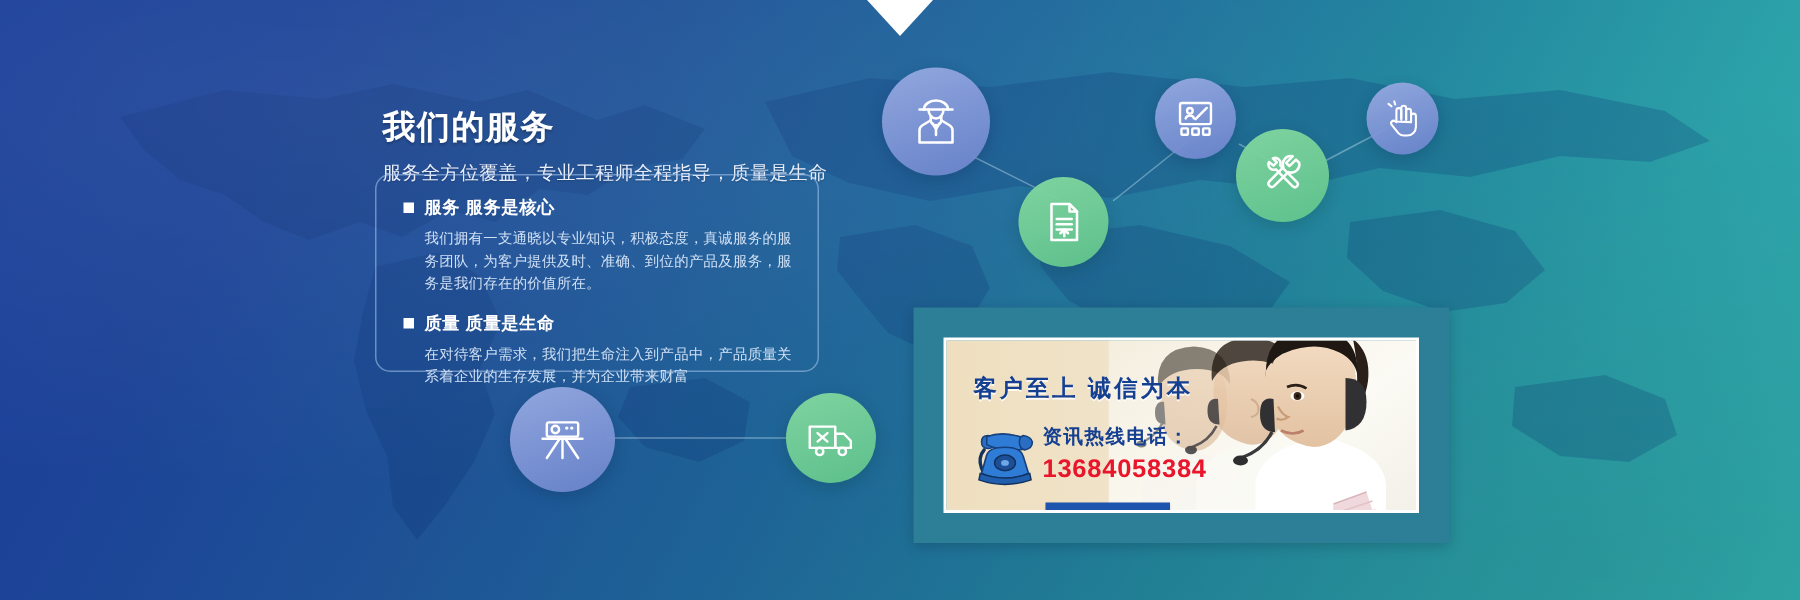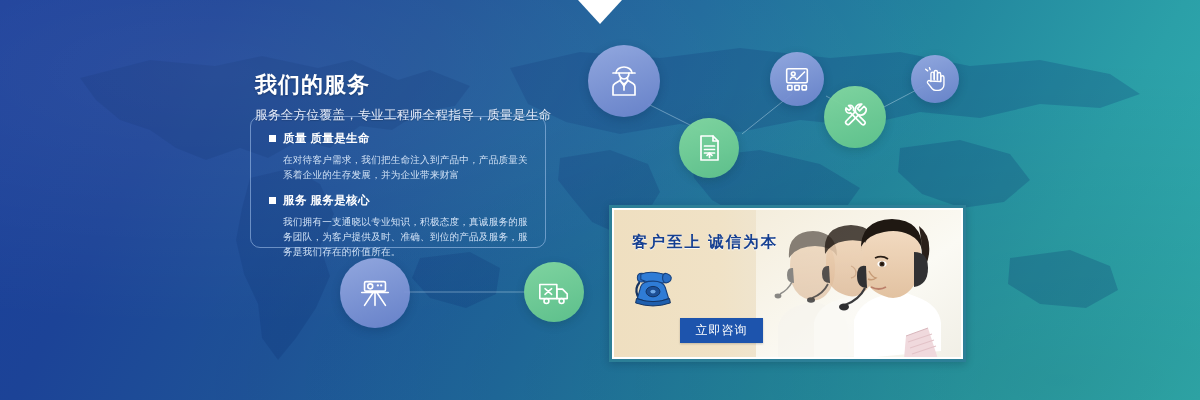--- a/index.html
+++ b/index.html
@@ -95,21 +95,21 @@
   .node svg .fillw{ fill:#ffffff; stroke:none; }
 
   
   #links{ position:absolute; left:0; top:0; width:1200px; height:400px; z-index:11; pointer-events:none; }
   #links line{ stroke:rgba(205,230,245,.42); stroke-width:1; }
 
   
   .banner{
     position:absolute; left:609px; top:205px; width:357px; height:157px;
     background:#2c7f97;
-    padding:3px;
+    padding:20px;
     z-index:16;
     box-shadow:0 2px 8px rgba(0,20,40,.22);
   }
   .banner .inner{
     width:100%; height:100%;
     border:2px solid #ffffff;
     background:linear-gradient(90deg,#efdfc0 0%,#f0e2c6 30%,#efe6d2 48%,#f6f2e8 62%,#fbfaf5 78%,#f7f6f0 100%);
     position:relative; overflow:hidden;
   }
   .bn-text{ position:absolute; left:18px; top:22px; z-index:4; }
@@ -161,30 +161,30 @@
 
   <div class="copy">
     <h1>我们的服务</h1>
     <div class="sub">服务全方位覆盖，专业工程师全程指导，质量是生命</div>
   </div>
 
   <div class="infocard">
     <div class="feat">
       <div class="head">
         <span class="sq"></span>
-        <span>质量  质量是生命</span>
+        <span>服务  服务是核心</span>
       </div>
-      <div class="body">在对待客户需求，我们把生命注入到产品中，产品质量关系着企业的生存发展，并为企业带来财富</div>
+      <div class="body">我们拥有一支通晓以专业知识，积极态度，真诚服务的服务团队，为客户提供及时、准确、到位的产品及服务，服务是我们存在的价值所在。</div>
     </div>
     <div class="feat">
       <div class="head">
         <span class="sq"></span>
-        <span>服务  服务是核心</span>
+        <span>质量  质量是生命</span>
       </div>
-      <div class="body">我们拥有一支通晓以专业知识，积极态度，真诚服务的服务团队，为客户提供及时、准确、到位的产品及服务，服务是我们存在的价值所在。</div>
+      <div class="body">在对待客户需求，我们把生命注入到产品中，产品质量关系着企业的生存发展，并为企业带来财富</div>
     </div>
   </div>
 
   <div class="node blue" style="left:588px; top:45px; width:72px; height:72px;">
     <svg width="40" height="40" viewBox="0 0 40 40">
       <path d="M12,12 a8,6 0 0 1 16,0"></path>
       <line x1="9" y1="12" x2="31" y2="12"></line>
       <path d="M15,12 a5,6 0 0 0 10,0"></path>
       <path d="M16.5,16.5 L16.5,19 a3.5,3.5 0 0 0 7,0 L23.5,16.5"></path>
       <path d="M16,19.5 L11,22.5 a4,4 0 0 0 -2,3.5 L9,34 L31,34 L31,26 a4,4 0 0 0 -2,-3.5 L24,19.5"></path>
@@ -329,20 +329,24 @@
           <svg class="bn-phoneicon" viewBox="0 0 48 46">
             <path d="M8,16 q-5,6 -2,14 q2,6 8,7" fill="none" stroke="#16335f" stroke-width="2.6" stroke-linecap="round"></path>
             <path d="M6,10 q0,-5 5,-5 q5,0 5,5 q0,5 -5,5 q-5,0 -5,-5 Z" fill="#2a6ec4" stroke="#16417e" stroke-width="1.2"></path>
             <path d="M10,6 q10,-4 22,-1 q10,2 12,6 q-2,5 -10,5 q-14,1 -24,-4 Z" fill="#2f7cd6" stroke="#16417e" stroke-width="1.2"></path>
             <path d="M38,5 q6,1 7,5 q0,5 -6,6 q-4,-1 -4,-6 q0,-4 3,-5 Z" fill="#2a6ec4" stroke="#16417e" stroke-width="1.2"></path>
             <path d="M10,20 q2,-6 14,-6 q12,0 14,7 l4,13 q-9,4 -18,4 q-9,0 -18,-4 Z" fill="#2f7cd6" stroke="#16417e" stroke-width="1.3"></path>
             <ellipse cx="24" cy="26" rx="8" ry="6" fill="#1c4f96" stroke="#12315f" stroke-width="1.1"></ellipse>
             <ellipse cx="24" cy="26" rx="3" ry="2.2" fill="#6fa8e6"></ellipse>
             <path d="M5,34 q19,7 38,0 l1,5 q-20,7 -40,0 Z" fill="#1f5fae" stroke="#12315f" stroke-width="1.1"></path>
           </svg>
+          <div>
+            <div class="bn-hot">资讯热线电话：</div>
+            <div class="bn-num">13684058384</div>
+          </div>
         </div>
         <button class="bn-btn">立即咨询</button>
       </div>
 
     </div>
   </div>
 
 </div>
 
 </body></html>

